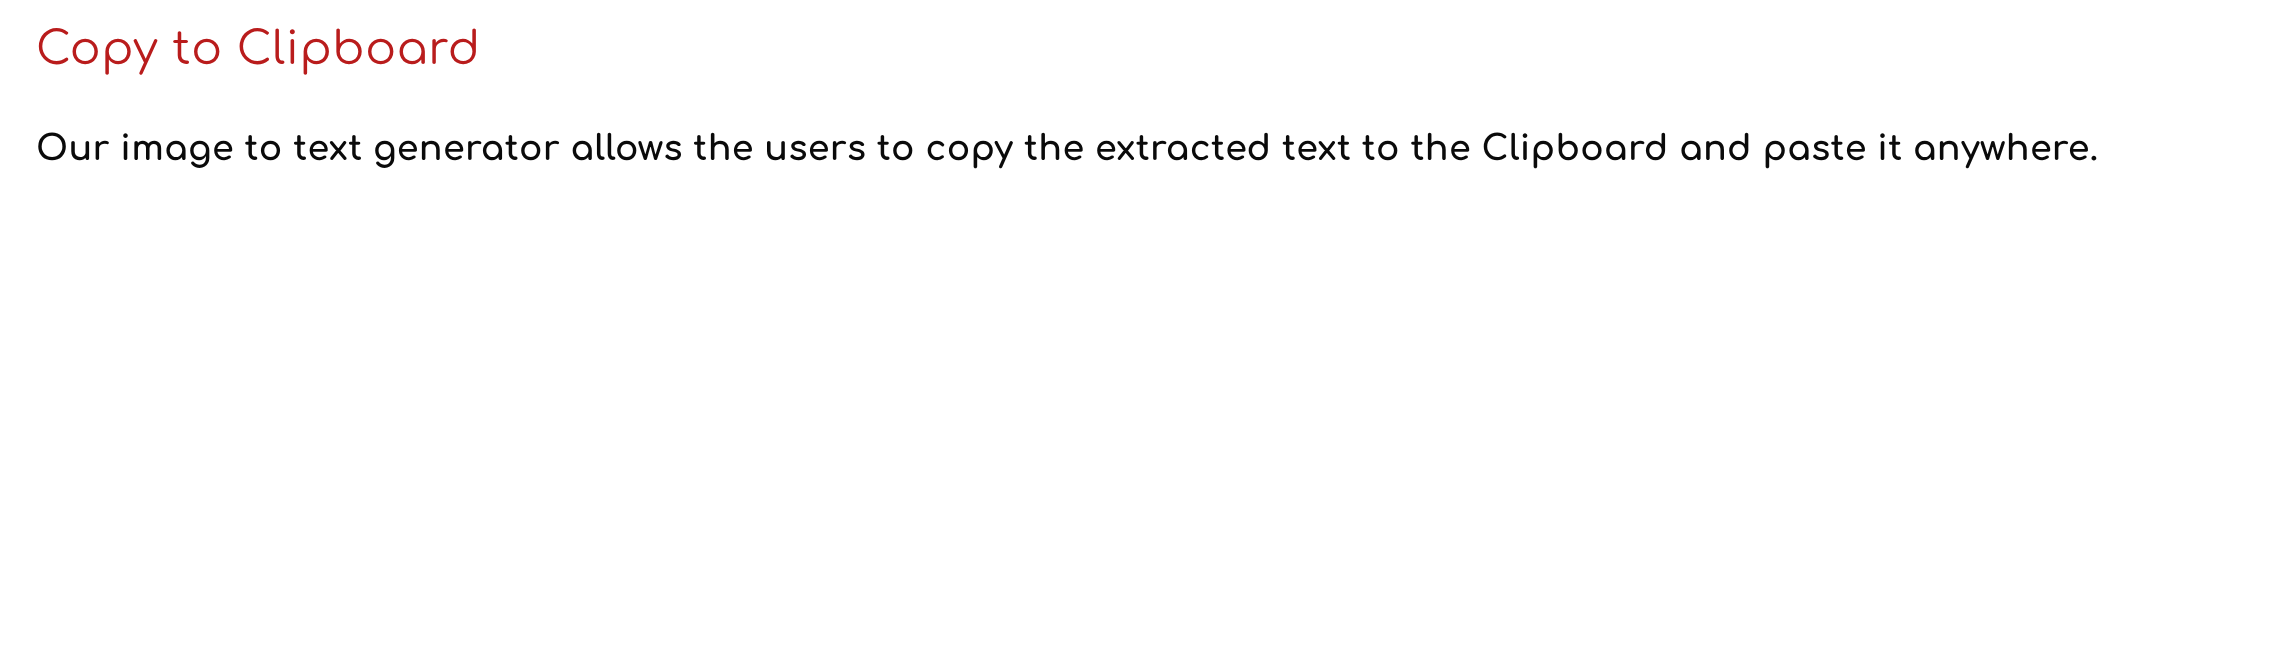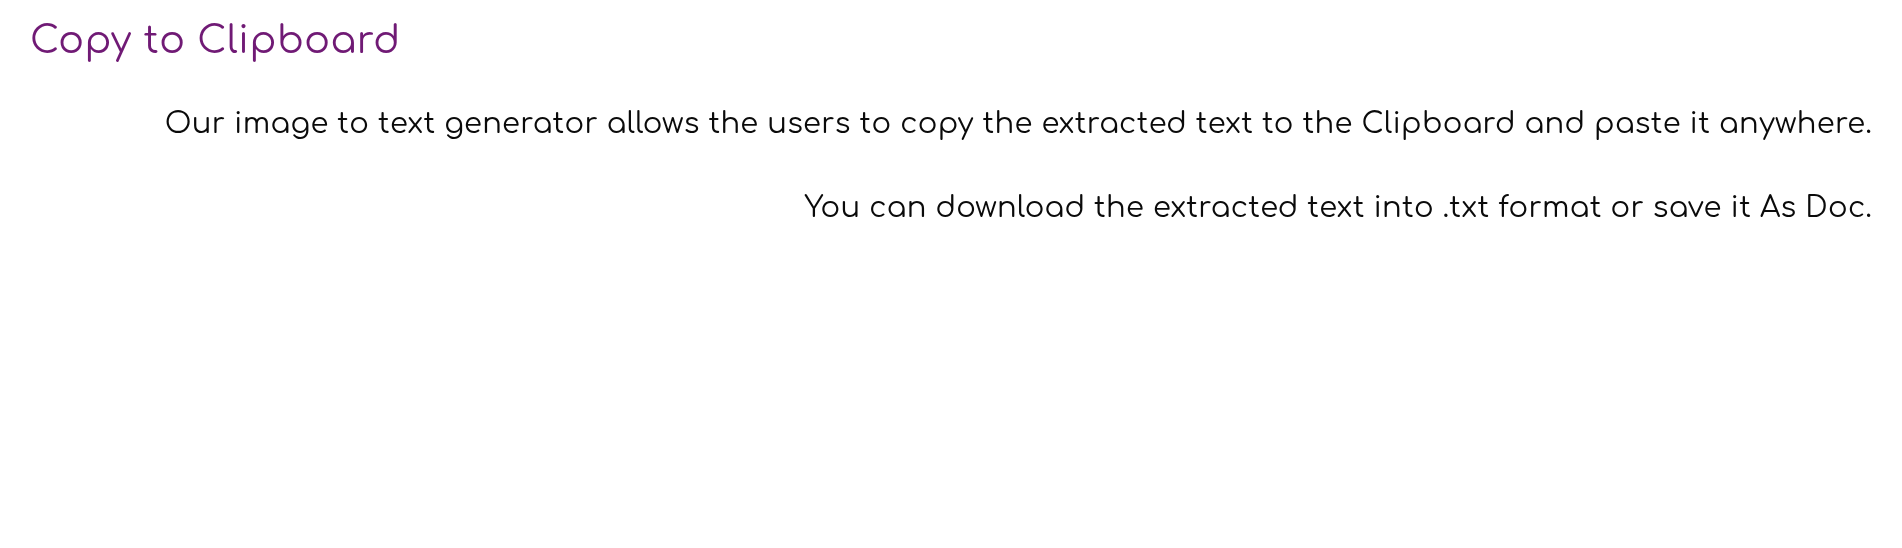--- a/index.html
+++ b/index.html
@@ -8,42 +8,40 @@
       box-sizing: border-box;
     }
     body {
       font-family: 'Comfortaa', 'Quicksand', 'Nunito', -apple-system, BlinkMacSystemFont, sans-serif;
       background: #ffffff;
       padding: 20px 30px;
       color: #000000;
       width: 1902px;
     }
     .heading {
-      color: #701a75;
+      color: #b91c1c;
       font-size: 38px;
       font-weight: 400;
       margin-bottom: 40px;
       letter-spacing: 0.5px;
     }
     .body-text {
       color: #0a0a0a;
       font-size: 29px;
-      font-weight: 400;
+      font-weight: 700;
       line-height: 1.5;
       margin-bottom: 40px;
       letter-spacing: 0.3px;
-      text-align: right;
     }
     .section {
       margin-bottom: 10px;
     }
   </style>
 </head>
 <body>
 
 <div class="section">
   <h2 class="heading">Copy to Clipboard</h2>
   <p class="body-text">Our image to text generator allows the users to copy the extracted text to the Clipboard and paste it anywhere.</p>
 </div>
 
 <div class="section">
-  <p class="body-text">You can download the extracted text into .txt format or save it As Doc.</p>
 </div>
 
 </body></html>

